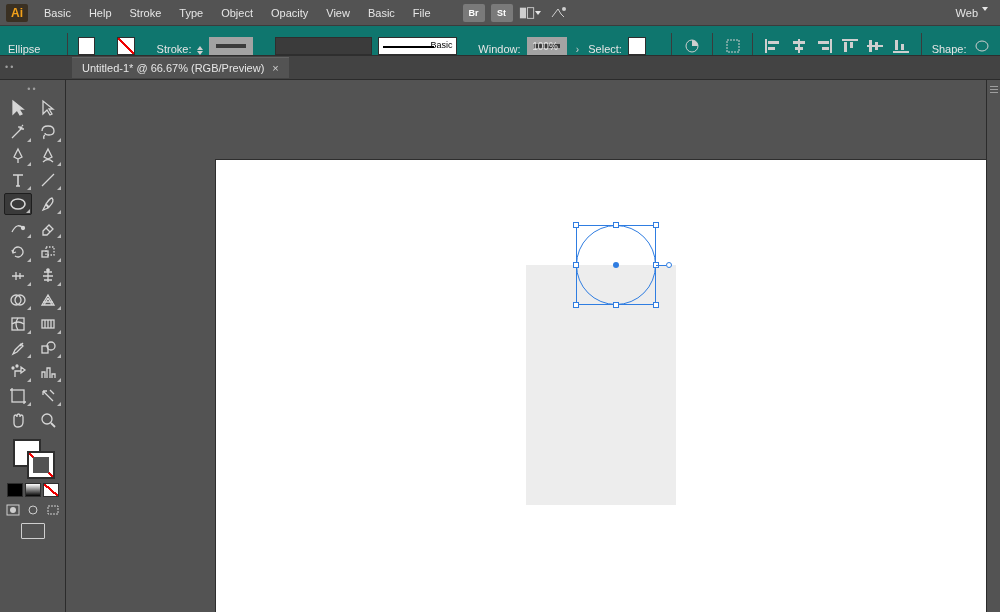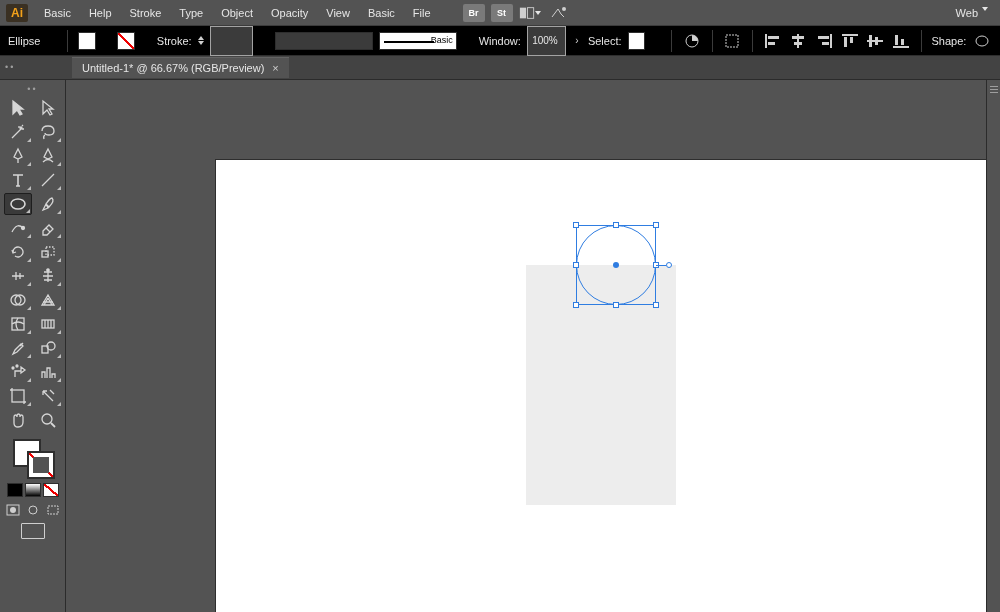--- a/index.html
+++ b/index.html
@@ -24,31 +24,31 @@
   color:#fff; font-size:9px; font-weight:bold;
   display:flex; align-items:center; justify-content:center;
   margin: 0 2px; border-radius:2px;
 }
 #menubar .layout-btn { width:22px; height:18px; display:flex; align-items:center; justify-content:center; margin:0 2px; }
 #menubar .ws { padding:4px 6px; display:flex; align-items:flex-start; gap:4px; }
 #menubar .chev-down { width:0;height:0;border-left:3px solid transparent;border-right:3px solid transparent;border-top:4px solid #e6e6e6; }
 
 
 #controlbar {
-  display:flex; align-items:center; height:30px;
-  background:#000000; padding:0 8px; gap:6px;
+  display:flex; align-items:flex-end; height:30px;
+  background:#0f766e; padding:0 8px; gap:6px;
   border-bottom:1px solid #2e2e2e;
 }
 #controlbar .label { color:#e6e6e6; font-size:11px; }
 #controlbar .swatch {
   width:18px; height:18px; border:1px solid #2e2e2e; display:inline-block;
 }
 #controlbar .mini-drop { width:10px; display:flex; align-items:center; justify-content:center; }
 #controlbar .num-field {
-  width:32px; height:30px; background:#3b3b3b; border:1px solid #a3a3a3;
+  width:32px; height:18px; background:#3b3b3b; border:7px solid #a3a3a3;
   display:flex; align-items:center; justify-content:flex-end; padding-right:3px; font-size:10px;
 }
 #controlbar .wide-field {
   height:18px; background:#3b3b3b; border:1px solid #2e2e2e;
 }
 #controlbar .brush-rect { width:80px; height:18px; background:#fff; border:1px solid #2e2e2e; position:relative; }
 #controlbar .brush-rect .bar { position:absolute; left:4px; right:22px; top:8px; height:2px; background:#000; }
 #controlbar .brush-rect .txt { position:absolute; right:3px; top:2px; color:#000; font-size:9px; }
 #controlbar .sep { width:1px; height:22px; background:#3b3b3b; margin:0 4px; }
 #controlbar .iconbtn {

